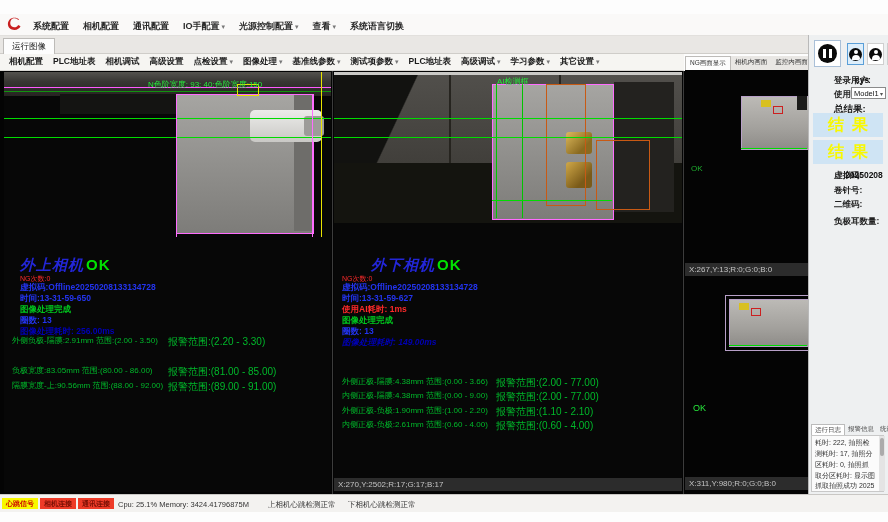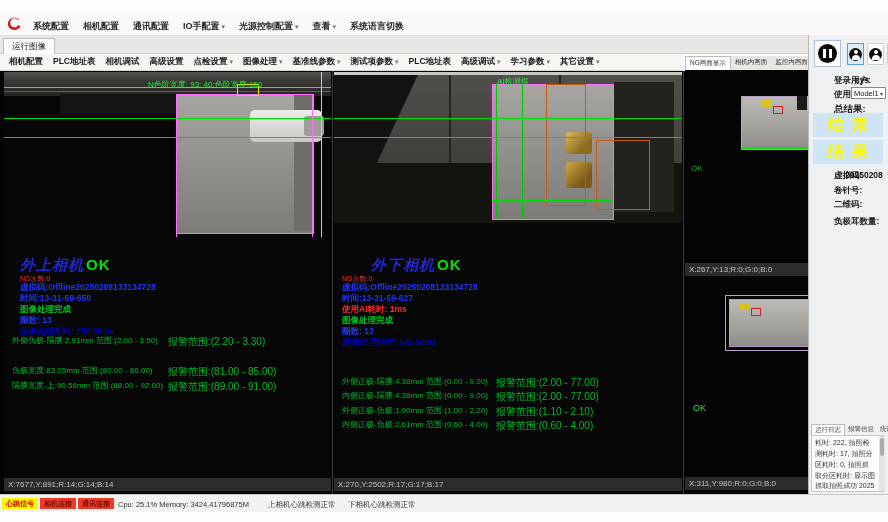--- a/index.html
+++ b/index.html
@@ -165,21 +165,20 @@
     </div>
     <div class="mrow" style="top:293px;">
       <span class="mval" style="left:8px;">负极宽度:83.05mm 范围:(80.00 - 86.00)</span>
       <span class="malarm" style="left:164px;">报警范围:(81.00 - 85.00)</span>
     </div>
     <div class="mrow" style="top:308px;">
       <span class="mval" style="left:8px;">隔膜宽度-上:90.56mm 范围:(88.00 - 92.00)</span>
       <span class="malarm" style="left:164px;">报警范围:(89.00 - 91.00)</span>
     </div>
 
-    <div class="coords-strip" style="top:406px;">X:7677,Y:891;R:14;G:14;B:14</div>
   </div>
 
   <div class="abs view" style="left:334px;top:72px;width:348px;height:420px;">
     <div class="abs" style="left:0;top:0;width:348px;height:3px;background:#c9c8c5;"></div>
     <div class="abs" style="left:0;top:3px;width:348px;height:88px;background:linear-gradient(180deg,#514f4b,#413f3b);"></div>
     <div class="abs" style="left:0;top:3px;width:110px;height:88px;background:linear-gradient(115deg,#121210 55%,rgba(18,18,16,0) 56%);"></div>
     <div class="abs" style="left:115px;top:3px;width:2px;height:88px;background:#26241f;"></div>
     <div class="abs" style="left:225px;top:3px;width:2px;height:88px;background:#26241f;"></div>
     <div class="abs" style="left:0;top:91px;width:348px;height:60px;background:#14140f;"></div>
     <div class="abs" style="left:280px;top:10px;width:60px;height:130px;background:#23221f;"></div>
@@ -200,21 +199,21 @@
     <span class="result-title" style="left:8px;top:184px;margin-left:29px;"><i>外下相机</i><span class="ok">OK</span></span>
     <span class="ng-line" style="left:8px;top:202px;">NG次数:0</span>
     <span class="info-line" style="left:8px;top:210px;">虚拟码:Offline20250208133134728</span>
     <span class="info-line" style="left:8px;top:221px;">时间:13-31-59-627</span>
     <span class="info-line red" style="left:8px;top:232px;">使用AI耗时: 1ms</span>
     <span class="info-line green" style="left:8px;top:243px;">图像处理完成</span>
     <span class="info-line" style="left:8px;top:254px;">圈数: 13</span>
     <span class="info-line darkblue" style="left:8px;top:265px;font-style:italic;">图像处理耗时: 149.00ms</span>
 
     <div class="mrow" style="top:304px;">
-      <span class="mval" style="left:8px;">外侧正极-隔膜:4.38mm 范围:(0.00 - 9.00)</span>
+      <span class="mval" style="left:8px;">外侧正极-隔膜:4.38mm 范围:(0.00 - 3.66)</span>
       <span class="malarm" style="left:162px;">报警范围:(2.00 - 77.00)</span>
     </div>
     <div class="mrow" style="top:318px;">
       <span class="mval" style="left:8px;">内侧正极-隔膜:4.38mm 范围:(0.00 - 9.00)</span>
       <span class="malarm" style="left:162px;">报警范围:(2.00 - 77.00)</span>
     </div>
     <div class="mrow" style="top:333px;">
       <span class="mval" style="left:8px;">外侧正极-负极:1.90mm 范围:(1.00 - 2.20)</span>
       <span class="malarm" style="left:162px;">报警范围:(1.10 - 2.10)</span>
     </div>

